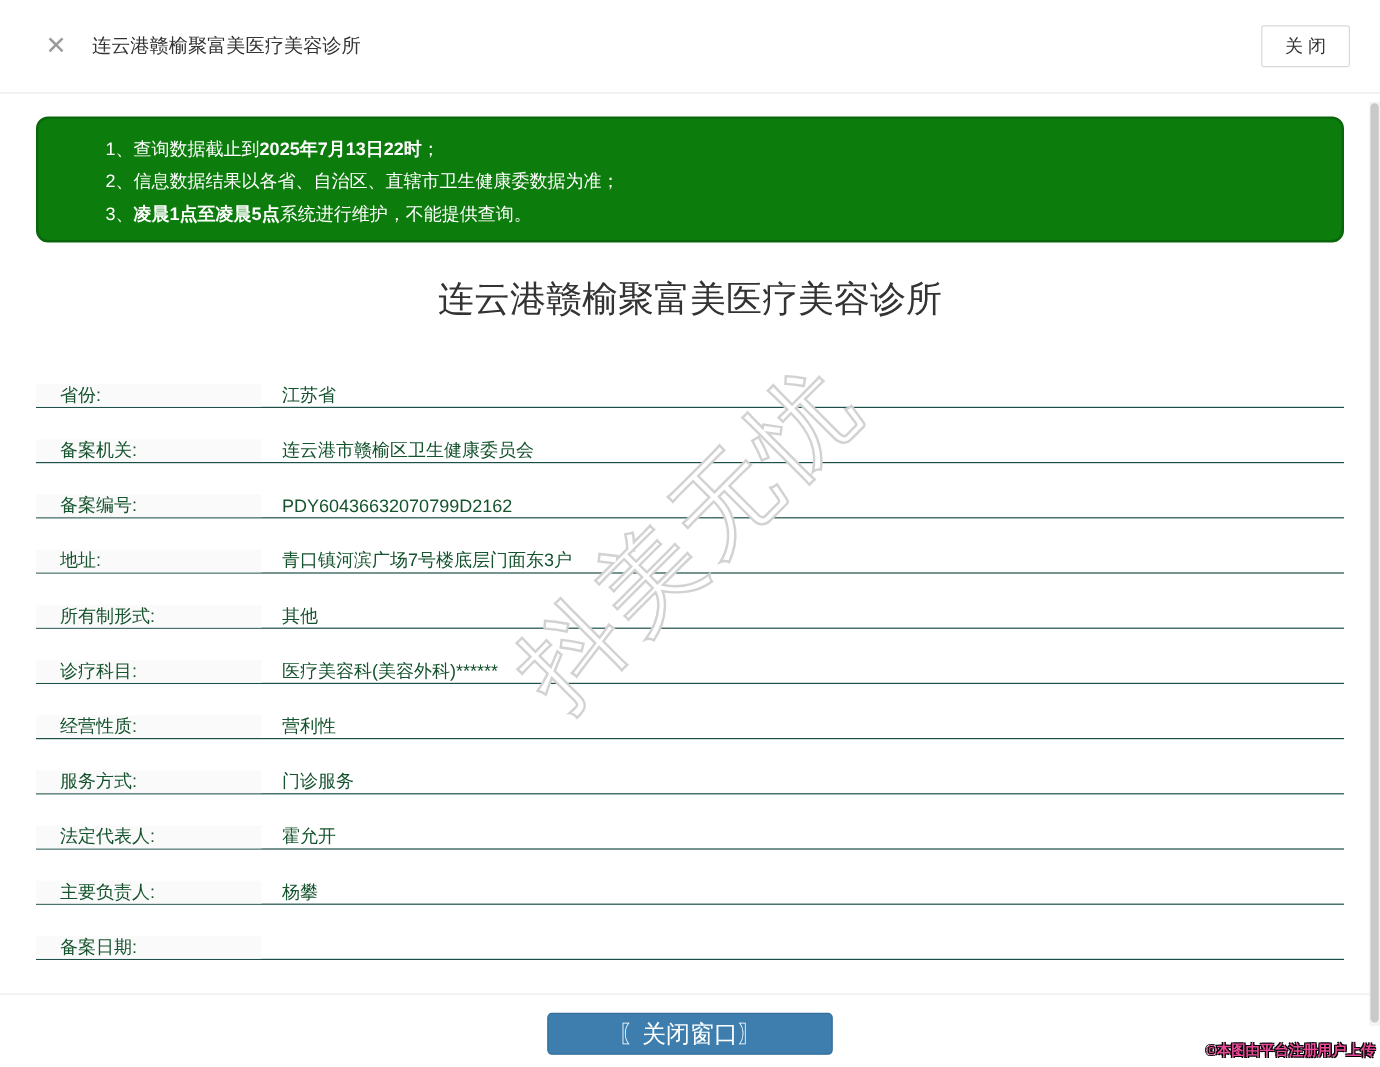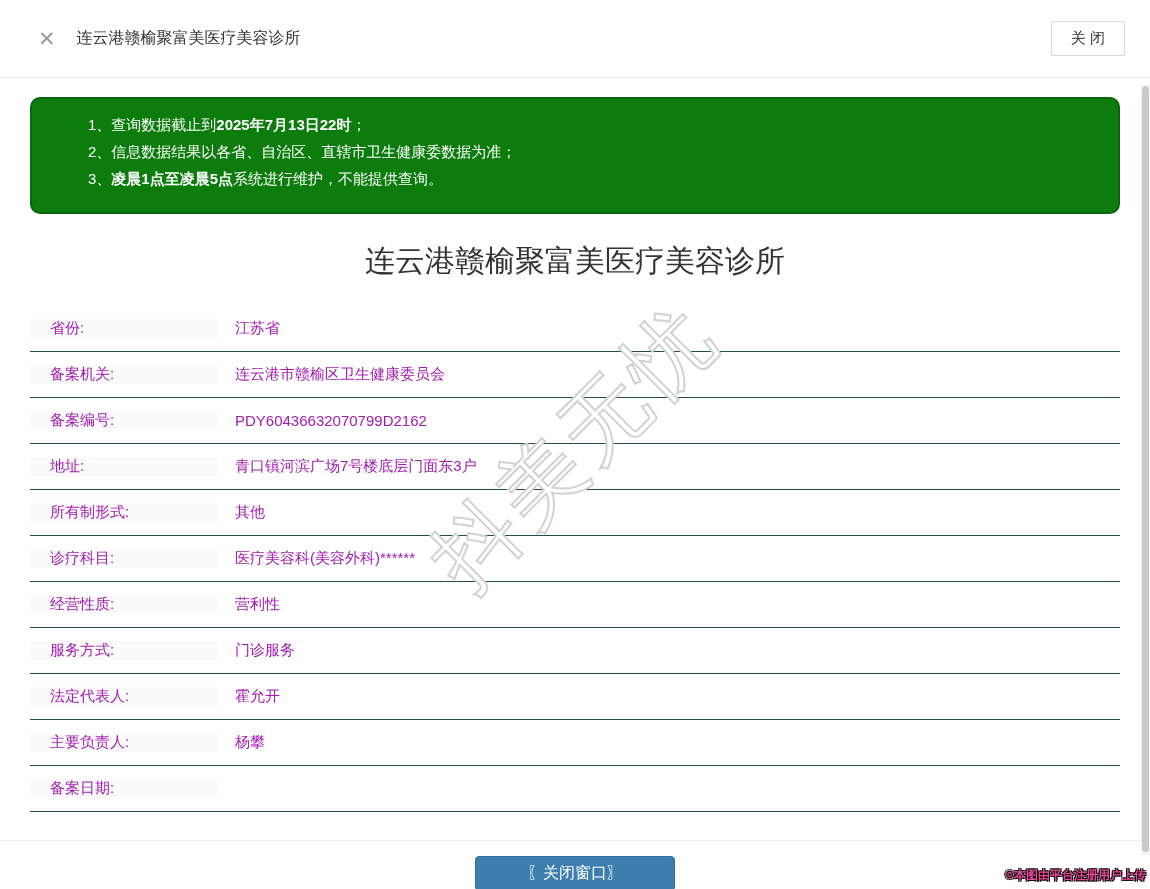--- a/index.html
+++ b/index.html
@@ -47,42 +47,42 @@
 
   
   .notice {
     margin:19px 30px 0;
     background:#0c7c0c;
     border:2px solid #0a660a;
     border-radius:10px;
     color:#fff;
     font-size:15px;
     line-height:27px;
-    padding:12px 20px 20px 56px;
+    padding:12px 20px 8px 56px;
   }
   .notice-line b { font-weight:bold; }
 
   
   .page-title {
     margin-top:27px;
     text-align:center;
     font-size:30px;
     font-weight:400;
     color:#333;
   }
 
   
   .details-table { margin:24px 30px 0; }
   .trow {
     display:flex;
-    align-items:center;
+    align-items:flex-end;
     height:46px;
     border-bottom:1px solid #1d5049;
     font-size:15px;
-    color:#a21caf;
+    color:#14532d;
   }
   .trow-label {
     width:188px;
     background:#fafafa;
     display:flex;
     align-items:center;
     padding-left:20px;
     flex-shrink:0;
   }
   .trow-value {
@@ -93,27 +93,27 @@
 
   
   .footer {
     margin-top:28px;
     border-top:1px solid #ececec;
     padding-top:15px;
     display:flex;
     justify-content:center;
   }
   .close-window-btn {
-    width:200px;
+    width:238px;
     height:35px;
     background:#3d7eae;
     border:1px solid #336d99;
     border-radius:4px;
     color:#fff;
-    font-size:16px;
+    font-size:20px;
     font-family:inherit;
     cursor:pointer;
   }
 
   
   .wm-diagonal {
     position:absolute;
     left:575px;
     top:448px;
     transform:translate(-50%,-50%) rotate(-45deg);

